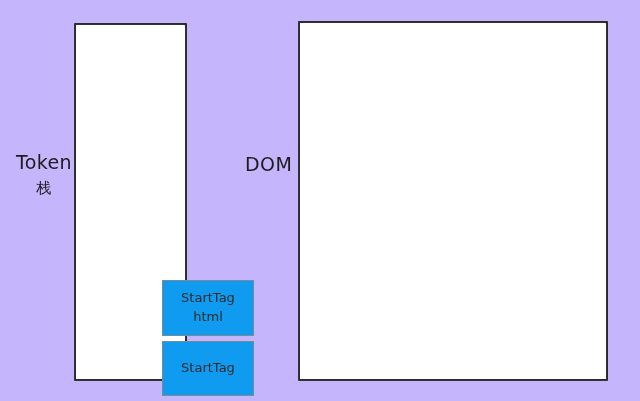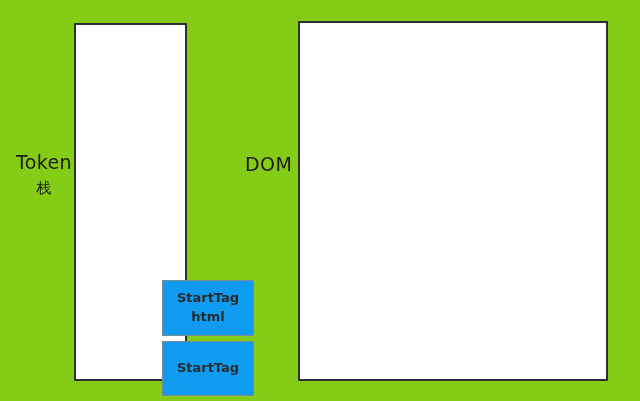--- a/index.html
+++ b/index.html
@@ -10,21 +10,21 @@
     width: 640px;
     height: 401px;
     background: #ffffff;
     font-family: "DejaVu Sans", sans-serif;
     overflow: hidden;
   }
   #canvas {
     position: relative;
     width: 640px;
     height: 401px;
-    background: #84cc16;
+    background: #c4b5fd;
   }
 
   
   .container-box {
     position: absolute;
     background: #ffffff;
     box-sizing: border-box;
     border: 2px solid #2b2b2b;
     border-radius: 1px;
   }
@@ -40,21 +40,20 @@
     border-radius: 2px;
     opacity: .55;
     pointer-events: none;
   }
 
   #token-stack-container {
     left: 74px;
     top: 23px;
     width: 113px;
     height: 358px;
-    font-weight: bold;
   }
   #dom-tree-container {
     left: 298px;
     top: 21px;
     width: 310px;
     height: 360px;
   }
 
   
   .side-label {

